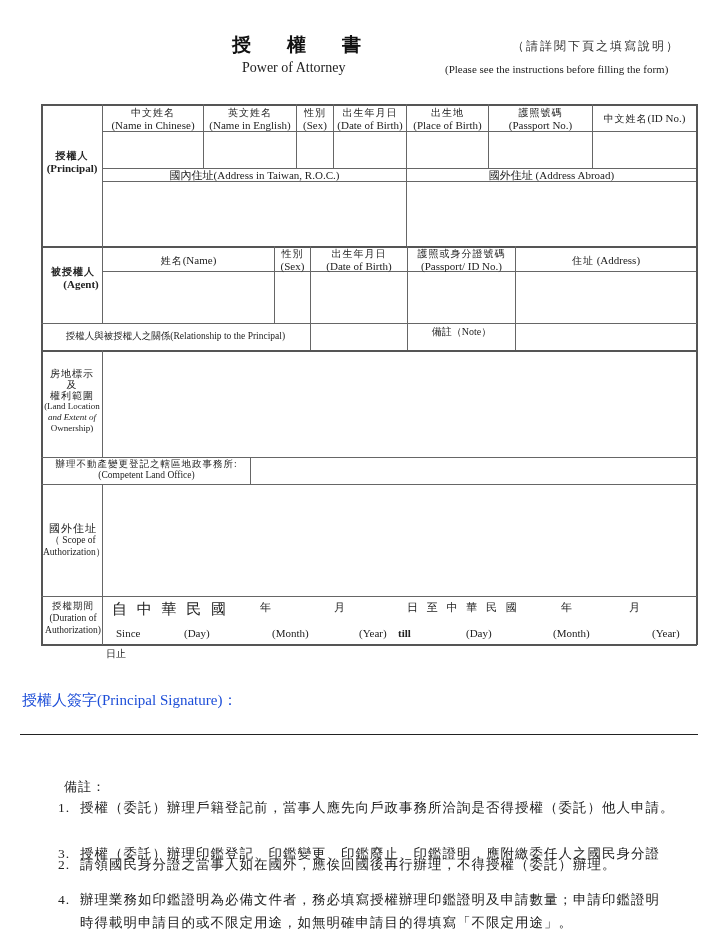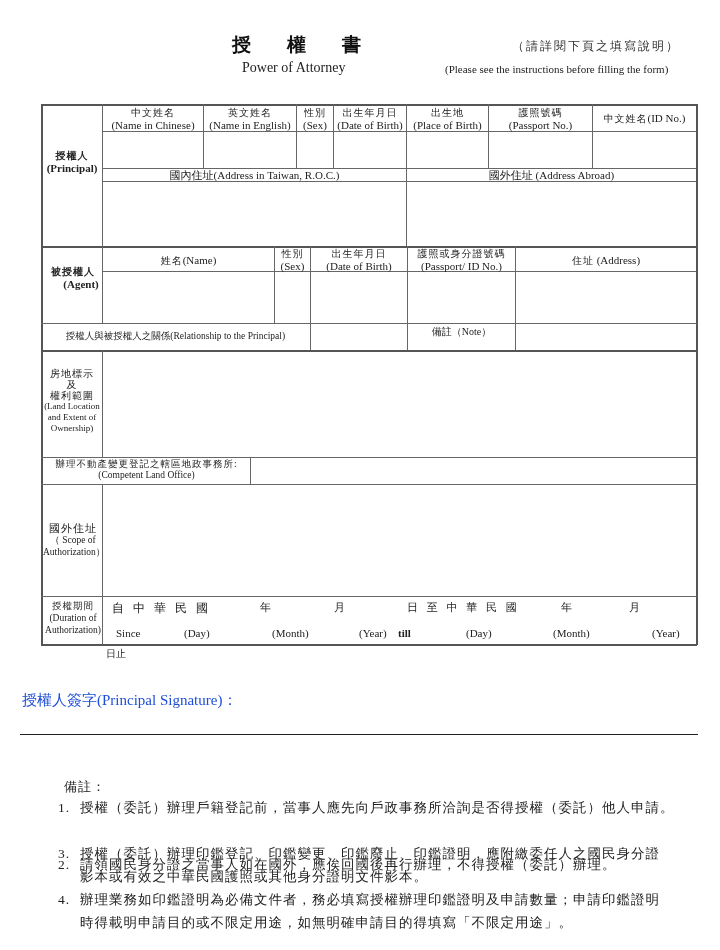--- a/index.html
+++ b/index.html
@@ -146,21 +146,21 @@
   <div class="cell left" style="left:409px; top:326px; width:105px; font-size:10px;">備註（Note）</div>
   <div class="abs" style="left:516px; top:324px; width:180px; height:26px;"></div>
 
   <div class="v" style="left:102px; top:350px; height:107px;"></div>
   <div class="h" style="left:41px; top:457px; width:656px;"></div>
   <div class="cell" style="left:42px; top:368px; width:60px; font-size:9px; line-height:11px;">
     <span class="zh">房地標示</span>
     <span class="zh">及</span>
     <span class="zh">權利範圍</span>
     <span style="display:block;">(Land Location</span>
-    <span style="display:block;">and Extent of</span>
+    <span style="display:block;font-style:italic;">and Extent of</span>
     <span style="display:block;">Ownership)</span>
   </div>
   <div class="abs" style="left:103px; top:351px; width:593px; height:106px;"></div>
 
   <div class="v" style="left:250px; top:457px; height:27px;"></div>
   <div class="h" style="left:41px; top:484px; width:656px;"></div>
   <div class="cell left" style="left:43px; top:459px; width:207px; font-size:9.5px; line-height:11px;">
     <span style="display:block; letter-spacing:1px;">辦理不動產變更登記之轄區地政事務所:</span>
     <span style="display:block;">(Competent Land Office)</span>
   </div>
@@ -173,21 +173,21 @@
     <span style="display:block;">（ Scope of</span>
     <span style="display:block;">Authorization）</span>
   </div>
   <div class="abs" style="left:103px; top:485px; width:593px; height:111px;"></div>
 
   <div class="cell left" style="left:43px; top:600px; width:60px; font-size:9.5px; line-height:12px;">
     <span style="display:block; letter-spacing:1px;">授權期間</span>
     <span style="display:block;">(Duration of</span>
     <span style="display:block;">Authorization)</span>
   </div>
-  <div class="abs" style="left:112px; top:600px; font-size:12px; letter-spacing:3px;">自 中 華 民 國</div>
+  <div class="abs" style="left:112px; top:600px; font-size:15px; letter-spacing:3px;">自 中 華 民 國</div>
   <div class="abs" style="left:260px; top:600px; font-size:11px;">年</div>
   <div class="abs" style="left:334px; top:600px; font-size:11px;">月</div>
   <div class="abs" style="left:407px; top:600px; font-size:11px; letter-spacing:3px;">日 至 中 華 民 國</div>
   <div class="abs" style="left:561px; top:600px; font-size:11px;">年</div>
   <div class="abs" style="left:629px; top:600px; font-size:11px;">月</div>
   <div class="abs" style="left:106px; top:614px; font-size:10px;margin-top:33px;">日止</div>
 
   <div class="abs" style="left:116px; top:627px; font-size:11px;">Since</div>
   <div class="abs" style="left:184px; top:627px; font-size:11px;">(Day)</div>
   <div class="abs" style="left:272px; top:627px; font-size:11px;">(Month)</div>
@@ -203,18 +203,17 @@
 
 <div class="abs remarks-title">備註：</div>
 <div class="abs remark" style="top:796px;">
   <span class="num">1.</span><span>授權（委託）辦理戶籍登記前，當事人應先向戶政事務所洽詢是否得授權（委託）他人申請。</span>
 </div>
 <div class="abs remark" style="top:853px;">
   <span class="num">2.</span><span>請領國民身分證之當事人如在國外，應俟回國後再行辦理，不得授權（委託）辦理。</span>
 </div>
 <div class="abs remark" style="top:842px;">
   <span class="num">3.</span><span>授權（委託）辦理印鑑登記、印鑑變更、印鑑廢止、印鑑證明，應附繳委任人之國民身分證</span>
-  <span class="cont">影本或有效之中華民國護照或其他身分證明文件影本。</span>
 </div>
 <div class="abs remark" style="top:888px;">
   <span class="num">4.</span><span>辦理業務如印鑑證明為必備文件者，務必填寫授權辦理印鑑證明及申請數量；申請印鑑證明</span>
   <span class="cont">時得載明申請目的或不限定用途，如無明確申請目的得填寫「不限定用途」。</span>
 </div>
 
 </body></html>

